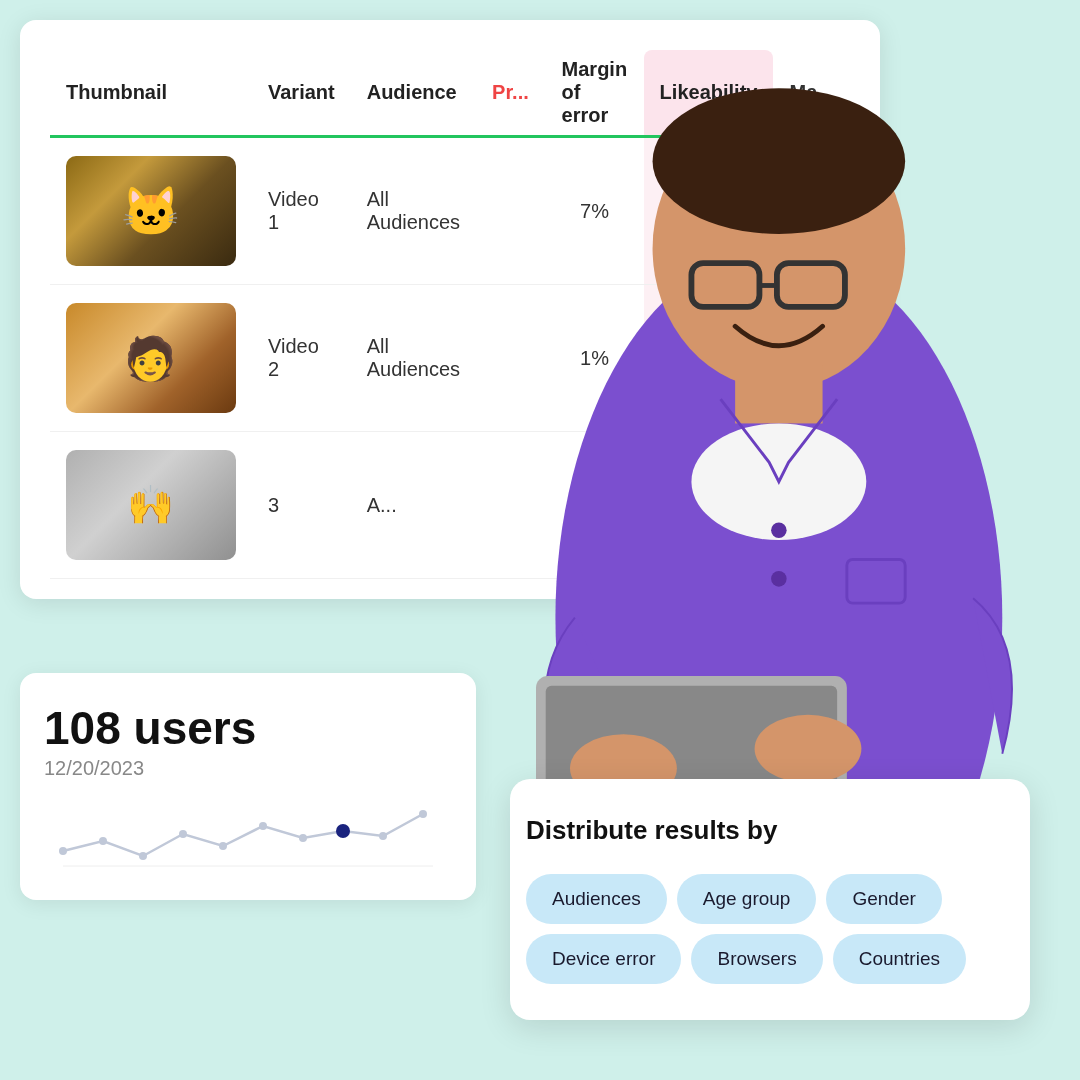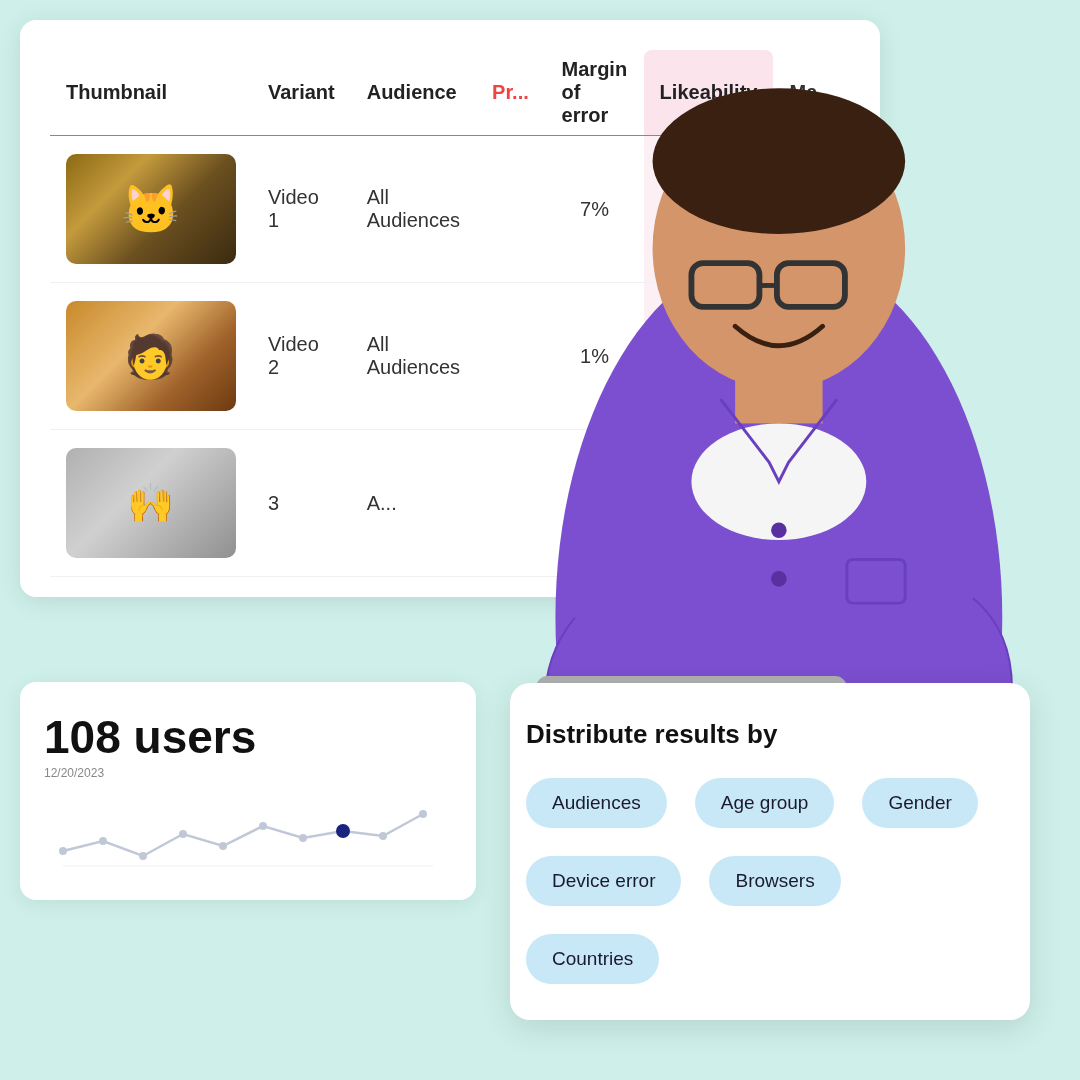--- a/index.html
+++ b/index.html
@@ -37,21 +37,21 @@
       width: 100%;
       border-collapse: collapse;
       font-size: 20px;
     }
 
     .table-card th {
       text-align: left;
       font-weight: 600;
       color: #222;
       padding: 8px 16px;
-      border-bottom: 1px solid #22c55e;
+      border-bottom: 3px solid #22c55e;
     }
 
     .table-card th.likeability-col {
       background: #fce4ec;
       border-radius: 8px 8px 0 0;
       text-align: center;
     }
 
     .table-card td {
       padding: 18px 16px;
@@ -135,21 +135,21 @@
     .distribute-title {
       font-size: 26px;
       font-weight: 700;
       color: #111;
       margin-bottom: 28px;
     }
 
     .distribute-buttons {
       display: flex;
       flex-wrap: wrap;
-      gap: 28px;
+      gap: 10px;
     }
 
     .dist-btn {
       background: #c8e8f8;
       border: none;
       border-radius: 50px;
       padding: 14px 26px;
       font-size: 19px;
       color: #1a1a2e;
       cursor: pointer;
@@ -170,21 +170,21 @@
     }
 
     .chart-users {
       font-size: 46px;
       font-weight: 800;
       color: #111;
       margin-bottom: 2px;
     }
 
     .chart-date {
-      font-size: 12px;
+      font-size: 20px;
       color: #888;
       margin-bottom: 16px;
     }
 
     .chart-svg {
       width: 100%;
       height: 80px;
     }
   </style>
 </head>

